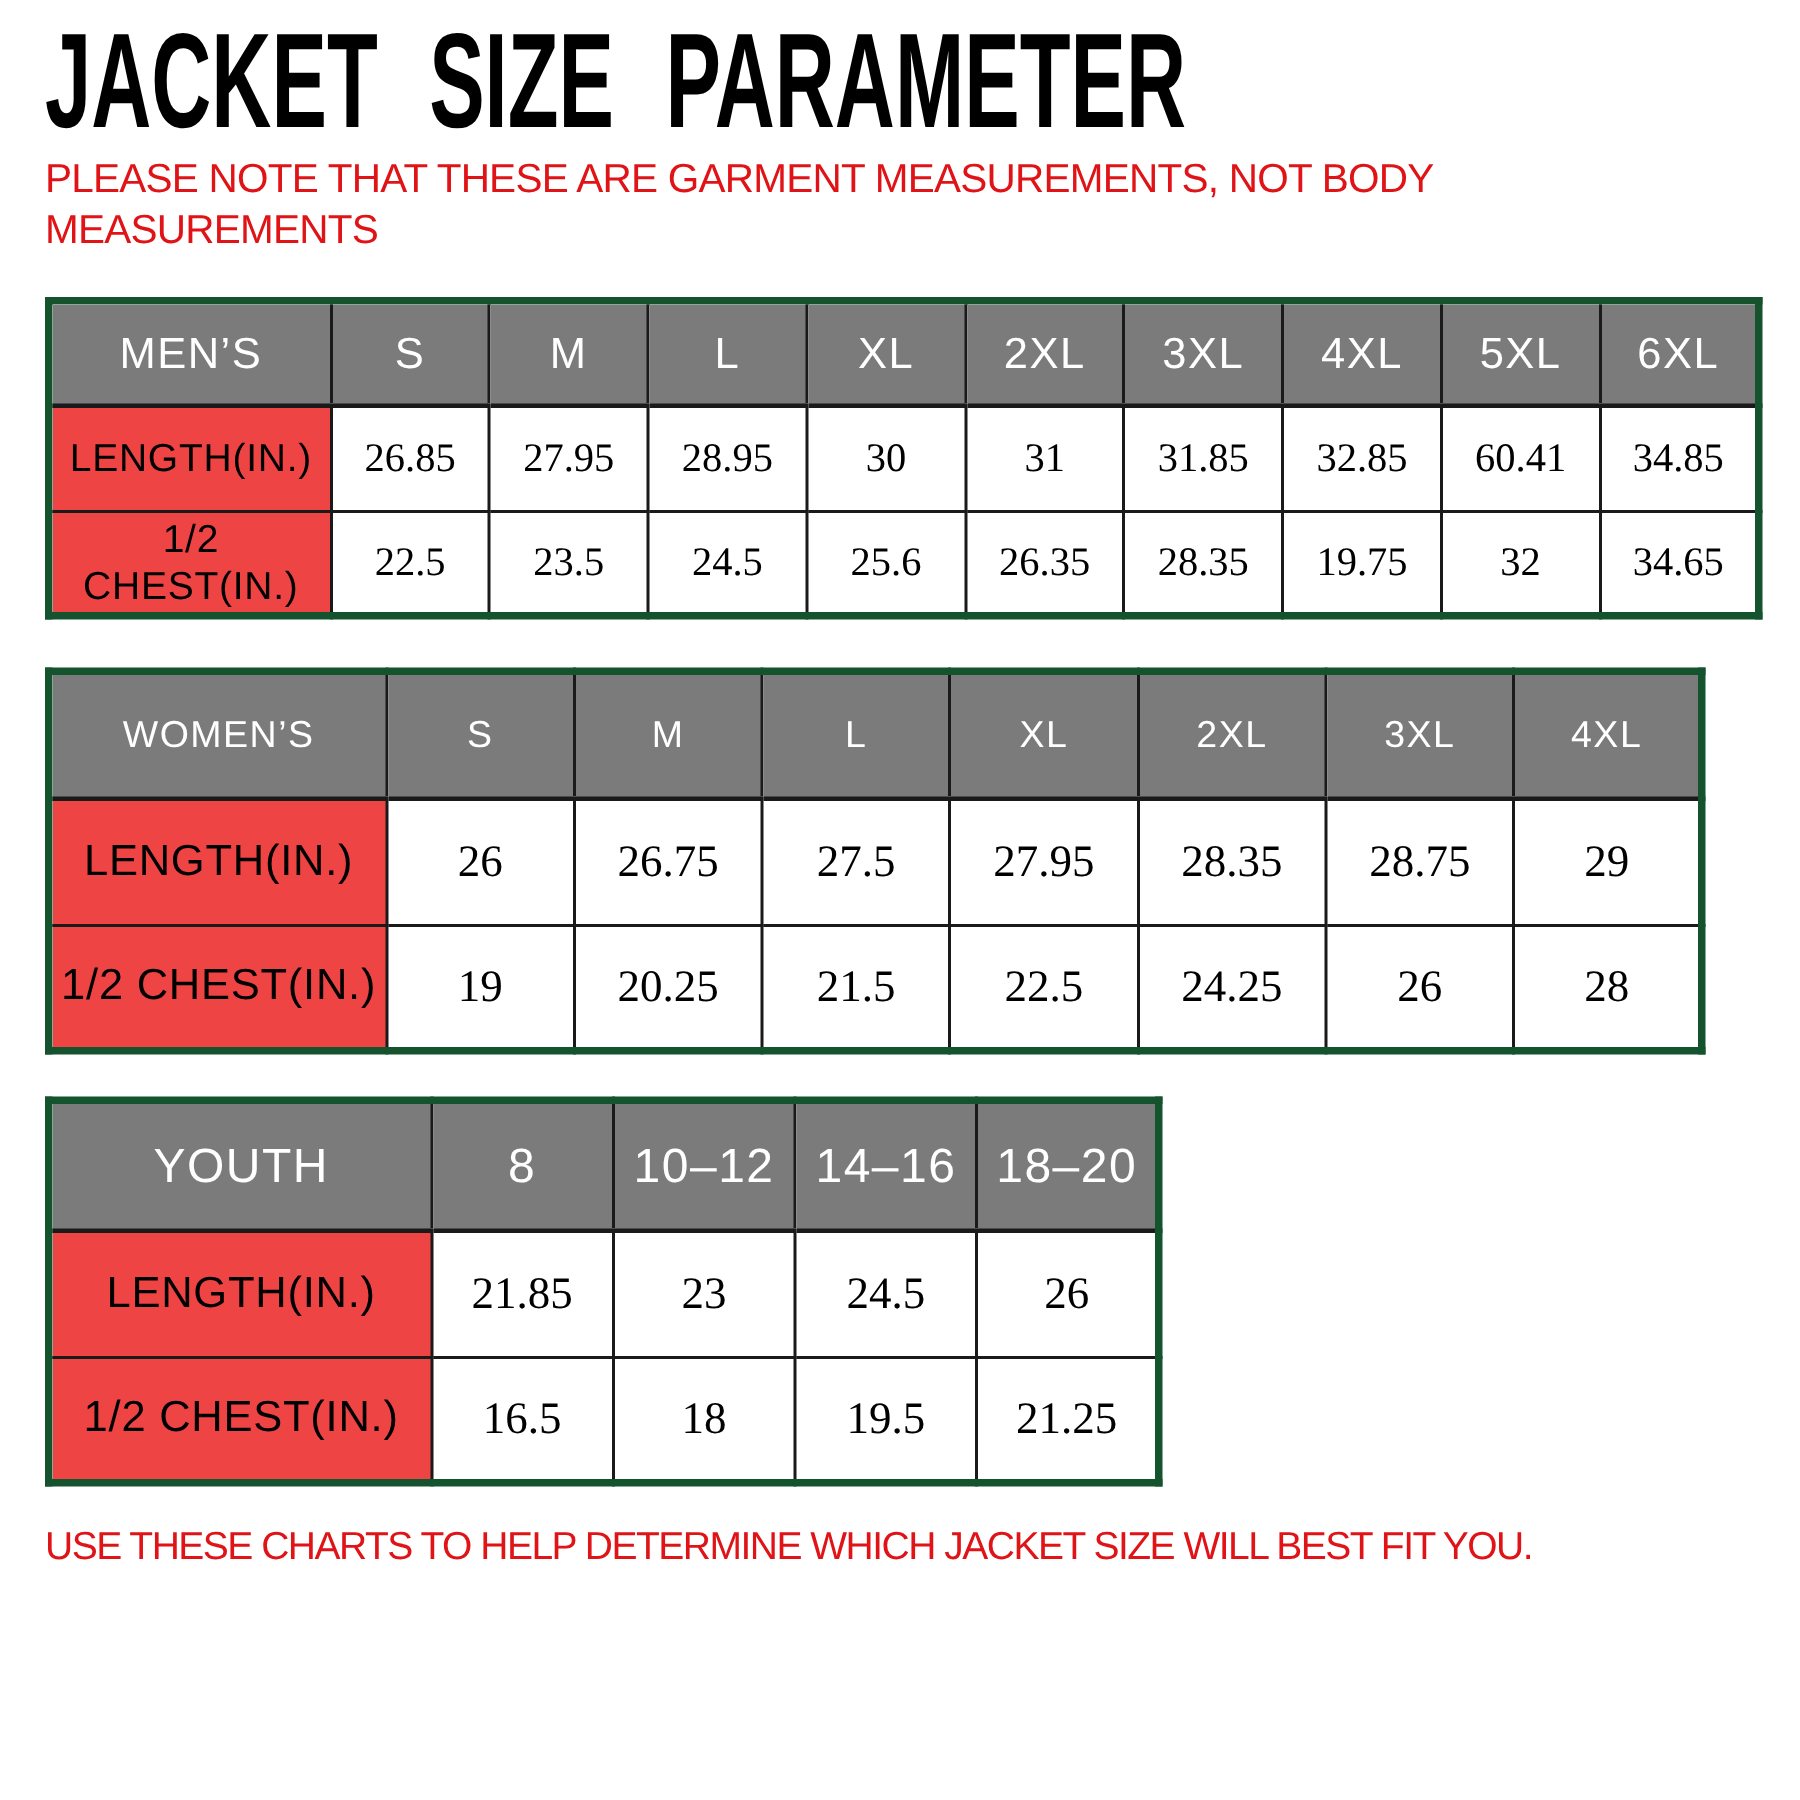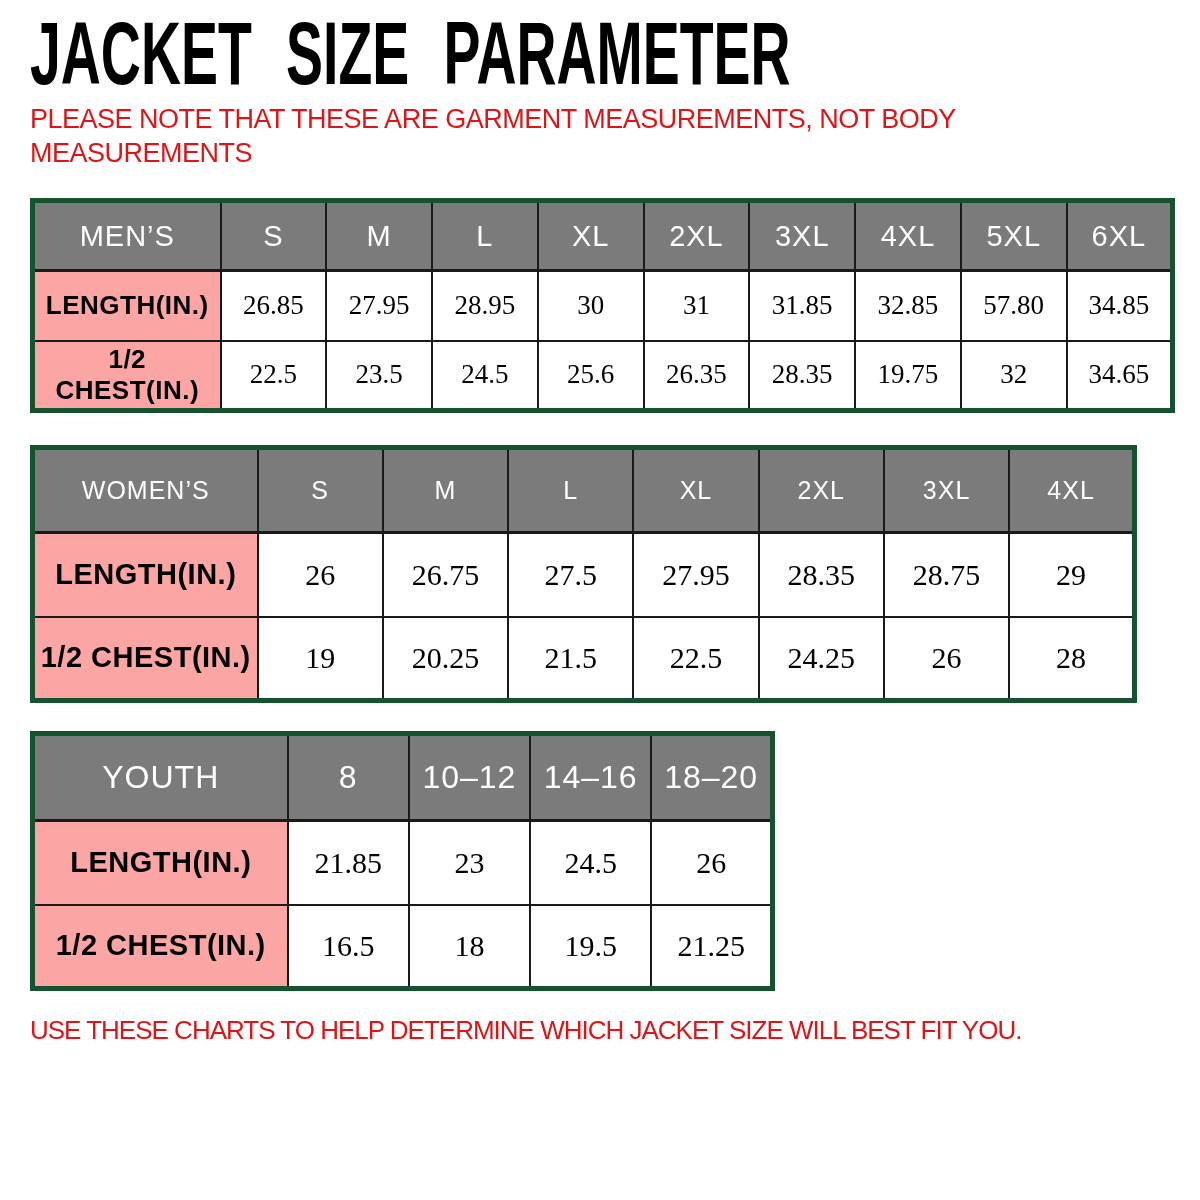--- a/index.html
+++ b/index.html
@@ -53,24 +53,24 @@
     overflow: hidden;
   }
   .size-table thead th {
     background: var(--header-gray, #7b7b7b);
     color: #ffffff;
     font-weight: 400;
     letter-spacing: 1px;
     border-bottom: 3px solid #1a1a1a;
   }
   .size-table tbody th {
-    font-weight: 700;
+    font-weight: 400;
     color: #000000;
     letter-spacing: 0.5px;
-    background: #fca5a5;
+    background: #ef4444;
   }
   .size-table td {
     font-family: "Liberation Serif", serif;
     color: #000000;
     background: #ffffff;
   }
   
   .t-mens { margin-top: 28px; }
   .t-mens table { width: 1145px; }
   .t-mens thead tr { height: 70px; }
@@ -155,21 +155,21 @@
         <tbody>
           <tr>
             <th>LENGTH(IN.)</th>
             <td>26.85</td>
             <td>27.95</td>
             <td>28.95</td>
             <td>30</td>
             <td>31</td>
             <td>31.85</td>
             <td>32.85</td>
-            <td>57.80</td>
+            <td>60.41</td>
             <td>34.85</td>
           </tr>
           <tr>
             <th>1/2 CHEST(IN.)</th>
             <td>22.5</td>
             <td>23.5</td>
             <td>24.5</td>
             <td>25.6</td>
             <td>26.35</td>
             <td>28.35</td>

